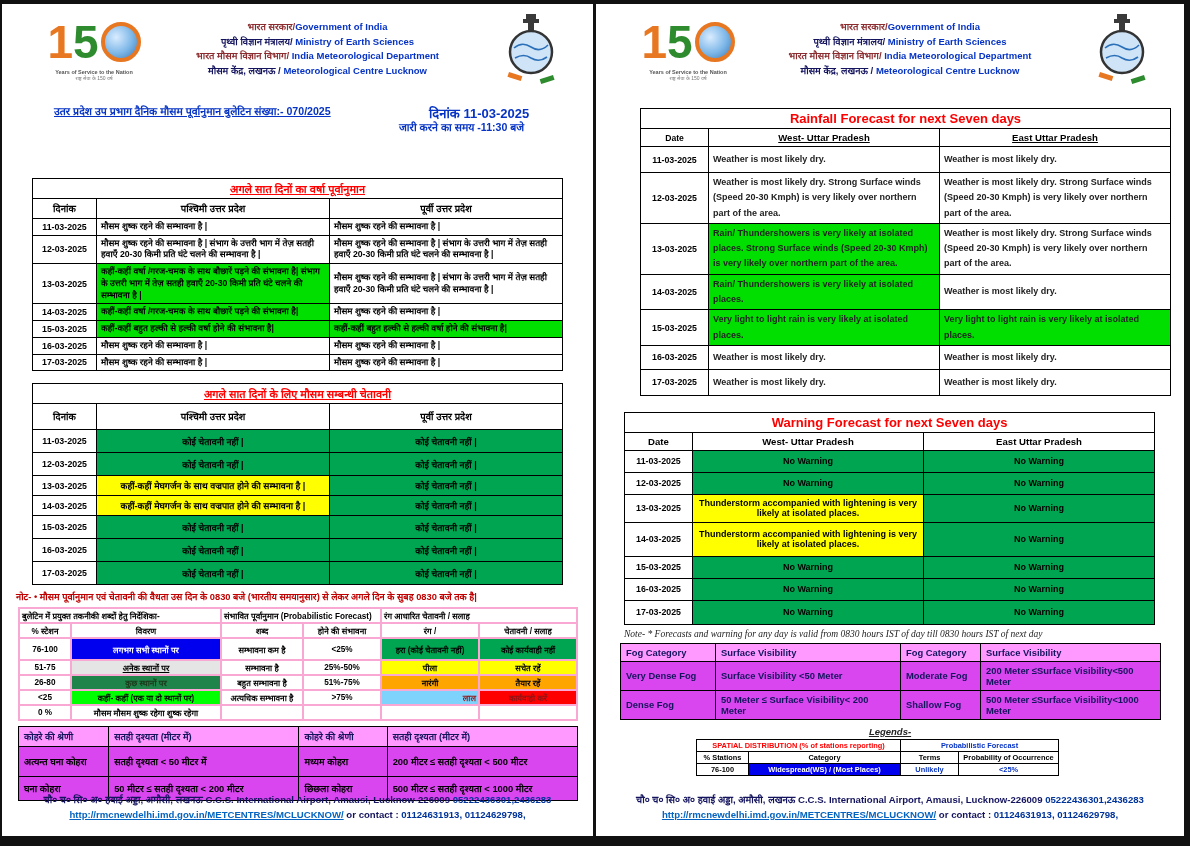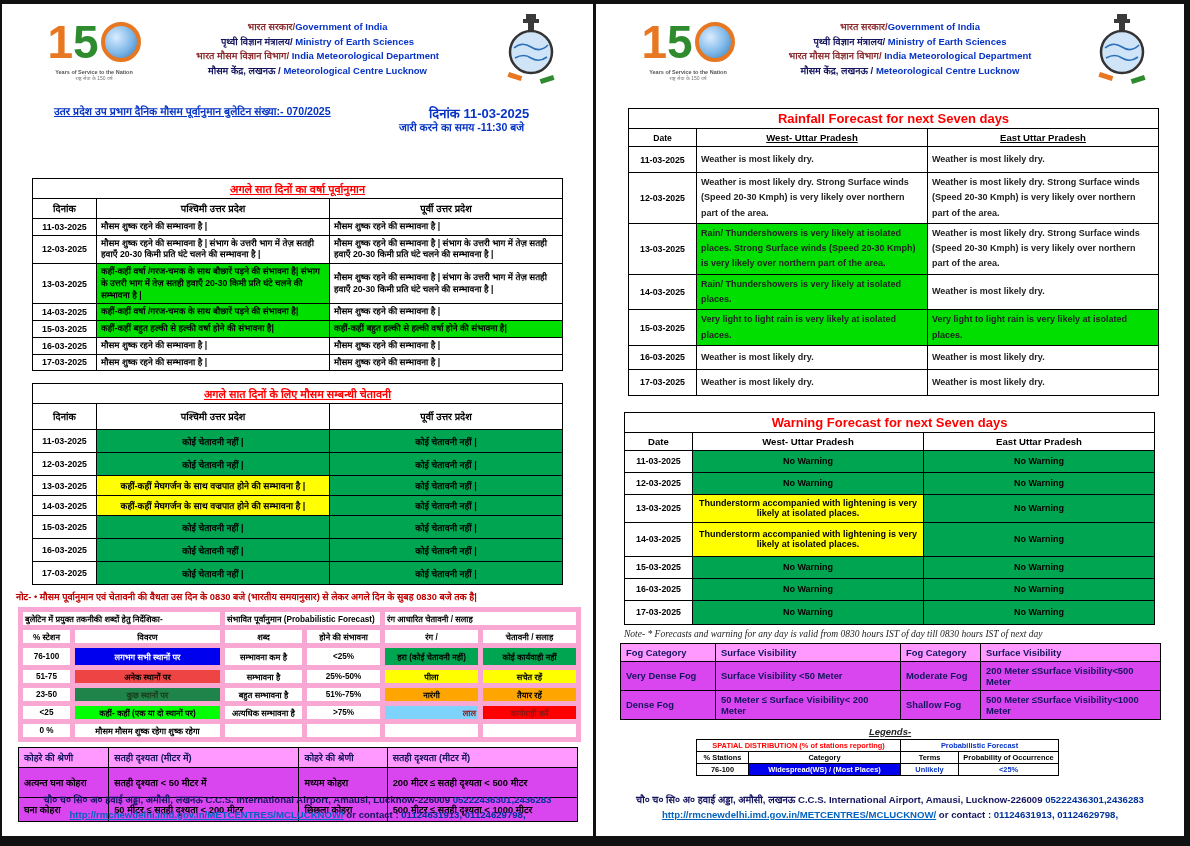--- a/index.html
+++ b/index.html
@@ -46,21 +46,21 @@
   .cellen{font-size:9px;font-weight:600;color:#222;line-height:1.7}
   .warncell{font-size:9px;font-weight:bold;text-align:center}
 
   
   .notehi{margin:5px 0 0 14px;font-size:9.3px;font-weight:bold;color:#c00000}
   .noteen{margin:4px 0 0 28px;font-size:9.5px;font-style:italic;
           font-family:"Liberation Serif","DejaVu Serif",serif;color:#222}
 
   
   .gt{width:560px;margin:4px auto 0 16px;border:1.5px solid #000}
-  .gt td{border:5px solid #f9a8d4;font-size:8.2px;font-weight:600;text-align:center;padding:1px 2px}
+  .gt td{border:2px solid #f9a8d4;font-size:8.2px;font-weight:600;text-align:center;padding:1px 2px}
   .gh{text-align:left !important;font-size:8.4px}
 
   
   .fogt{width:560px;margin:5px auto 0 16px;border:1.5px solid #000}
   .fogt td{border:1px solid #000;font-size:9.4px;font-weight:bold;padding:3px 5px}
   .fogt .h td{background:#ff99ff;color:#14145e}
   .fogt .r td{background:#d946ef}
   .fogen{width:540px;margin:4px auto 0 24px}
   .fogen td{color:#14145e}
 
@@ -258,28 +258,28 @@
     <tr style="height:22px">
       <td>76-100</td>
       <td class="tw" style="background-color: rgb(0, 0, 238);">लगभग सभी स्थानों पर</td>
       <td>सम्भावना कम है</td>
       <td>&lt;25%</td>
       <td style="background-color: rgb(0, 165, 81);">हरा (कोई चेतावनी नहीं)</td>
       <td style="background-color: rgb(0, 165, 81);">कोई कार्यवाही नहीं</td>
     </tr>
     <tr>
       <td>51-75</td>
-      <td style="background-color: #ef4444;">अनेक स्थानों पर</td>
+      <td style="background-color: #e5e5e5; text-decoration: underline;">अनेक स्थानों पर</td>
       <td>सम्भावना है</td>
       <td>25%-50%</td>
       <td style="background-color: rgb(255, 255, 0);">पीला</td>
       <td style="background-color: rgb(255, 255, 0);">सचेत रहें</td>
     </tr>
     <tr>
-      <td>23-50</td>
+      <td>26-80</td>
       <td style="color: rgb(27, 58, 27); background-color: rgb(30, 132, 73);">कुछ स्थानों पर</td>
       <td>बहुत सम्भावना है</td>
       <td>51%-75%</td>
       <td style="background-color: rgb(255, 165, 0);">नारंगी</td>
       <td style="background-color: rgb(255, 165, 0);">तैयार रहें</td>
     </tr>
     <tr>
       <td>&lt;25</td>
       <td style="background-color: rgb(0, 255, 0);">कहीं- कहीं  (एक या दो स्थानों पर)</td>
       <td>अत्यधिक सम्भावना है</td>
@@ -360,21 +360,21 @@
         <circle cx="28" cy="40" r="21" fill="#cfe4f7" stroke="#333" stroke-width="2.5"></circle>
         <path d="M11 36 q8 -7 17 -1 q9 6 17 -2" stroke="#2a6fb8" stroke-width="1.6" fill="none"></path>
         <path d="M12 46 q9 -5 16 0 q8 5 16 -1" stroke="#2a6fb8" stroke-width="1.6" fill="none"></path>
         <rect x="6" y="60" width="14" height="5" fill="#e87722" transform="rotate(18 6 60)"></rect>
         <rect x="36" y="63" width="14" height="5" fill="#2e8b2e" transform="rotate(-18 50 63)"></rect>
       </svg>
     </div>
   </div>
 
 
-  <table class="ft" style="margin-top:12px;margin-left:32px">
+  <table class="ft" style="margin-top:12px;margin-left:44px">
     <colgroup>
         <col style="width:68px">
         <col style="width:231px">
         <col style="width:231px">
       </colgroup>
     <tbody>
         <tr class="tt" style="font-size:13px">
           <td colspan="3" style="font-size:13px">Rainfall Forecast for next Seven days</td>
         </tr>
     <tr class="ch">

